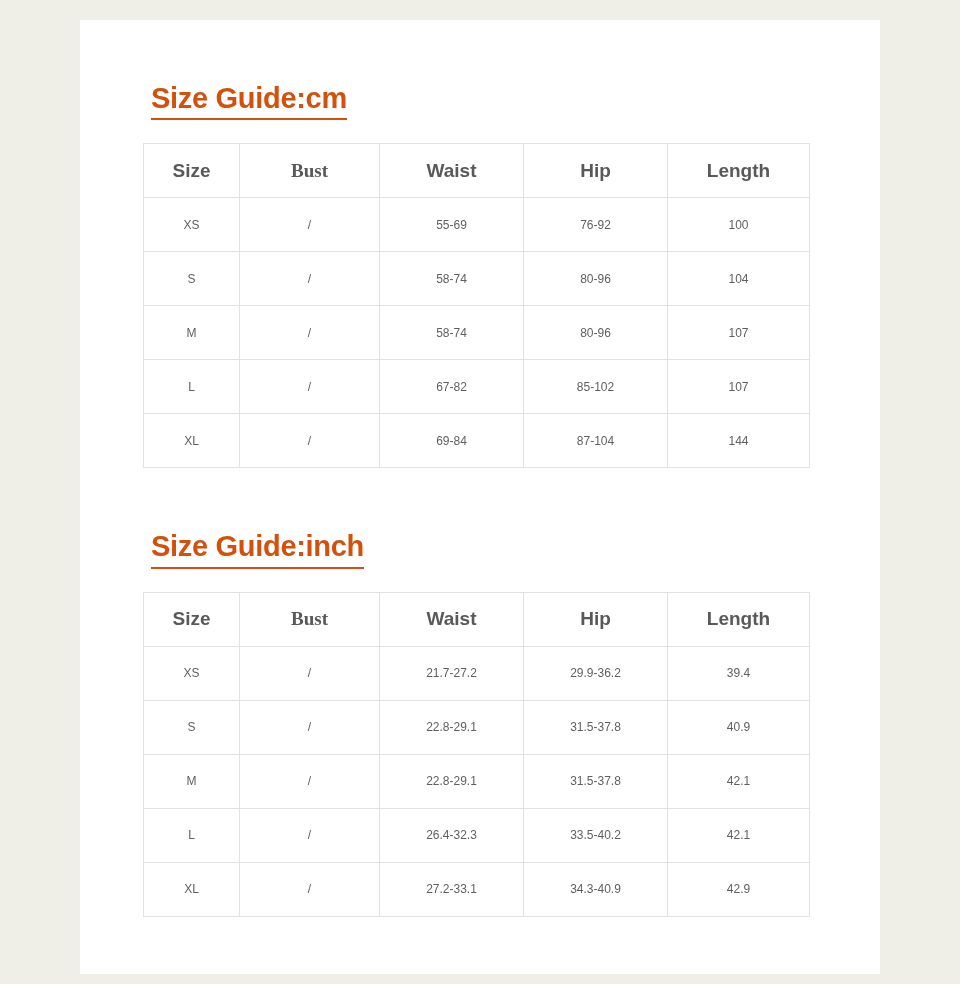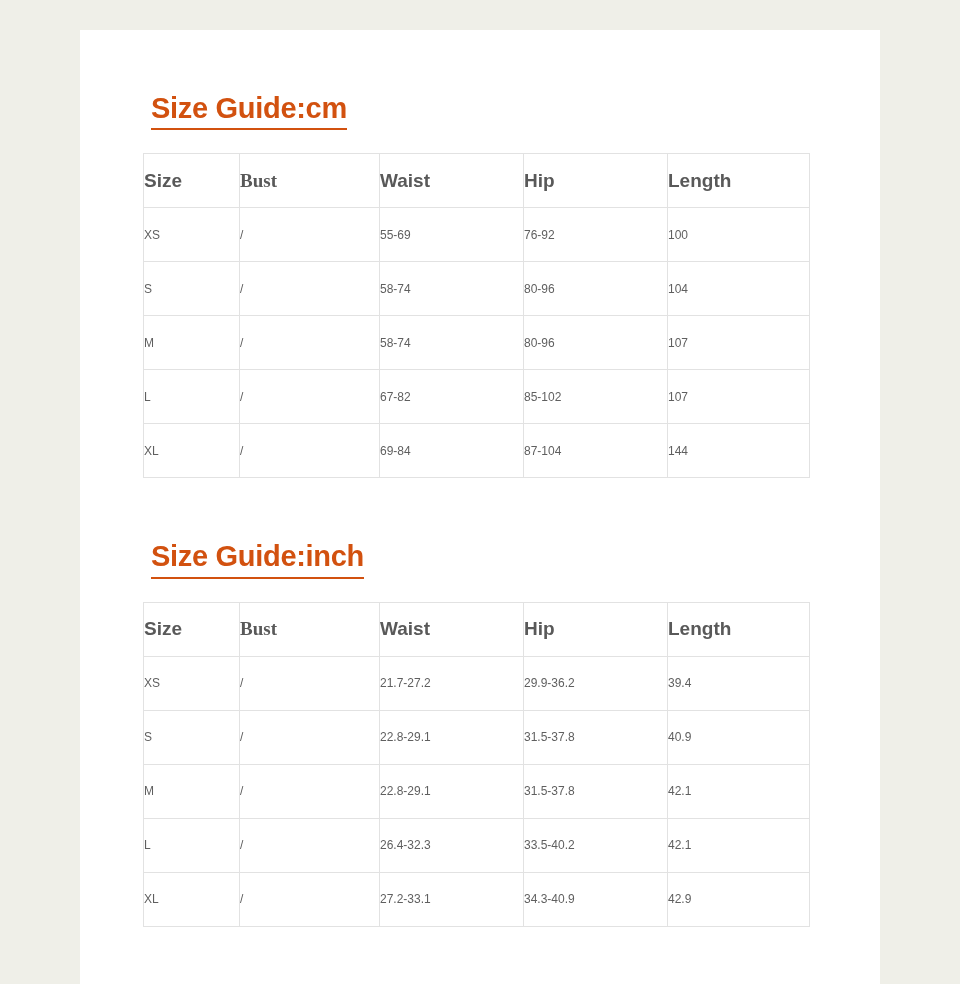--- a/index.html
+++ b/index.html
@@ -15,21 +15,21 @@
     position: relative;
     width: 960px;
     height: 984px;
     background: #efefe8;
     overflow: hidden;
   }
 
   .card {
     position: absolute;
     left: 80px;
-    top: 30px;
+    top: 20px;
     width: 800px;
     height: 954px;
     background: #ffffff;
     padding-top: 62px;
   }
 
   .guide-title {
     display: inline-block;
     margin-left: 71px;
     font-size: 29px;
@@ -45,21 +45,21 @@
     width: 666px;
     margin-left: 63px;
     margin-top: 23px;
     border-collapse: collapse;
     table-layout: fixed;
   }
 
   .size-table th,
   .size-table td {
     border: 1px solid #e2e2e2;
-    text-align: left;
+    text-align: center;
     vertical-align: middle;
     height: 54px;
     color: #5f5f5f;
   }
 
   .size-table th {
     font-size: 19px;
     font-weight: bold;
     color: #595959;
   }

